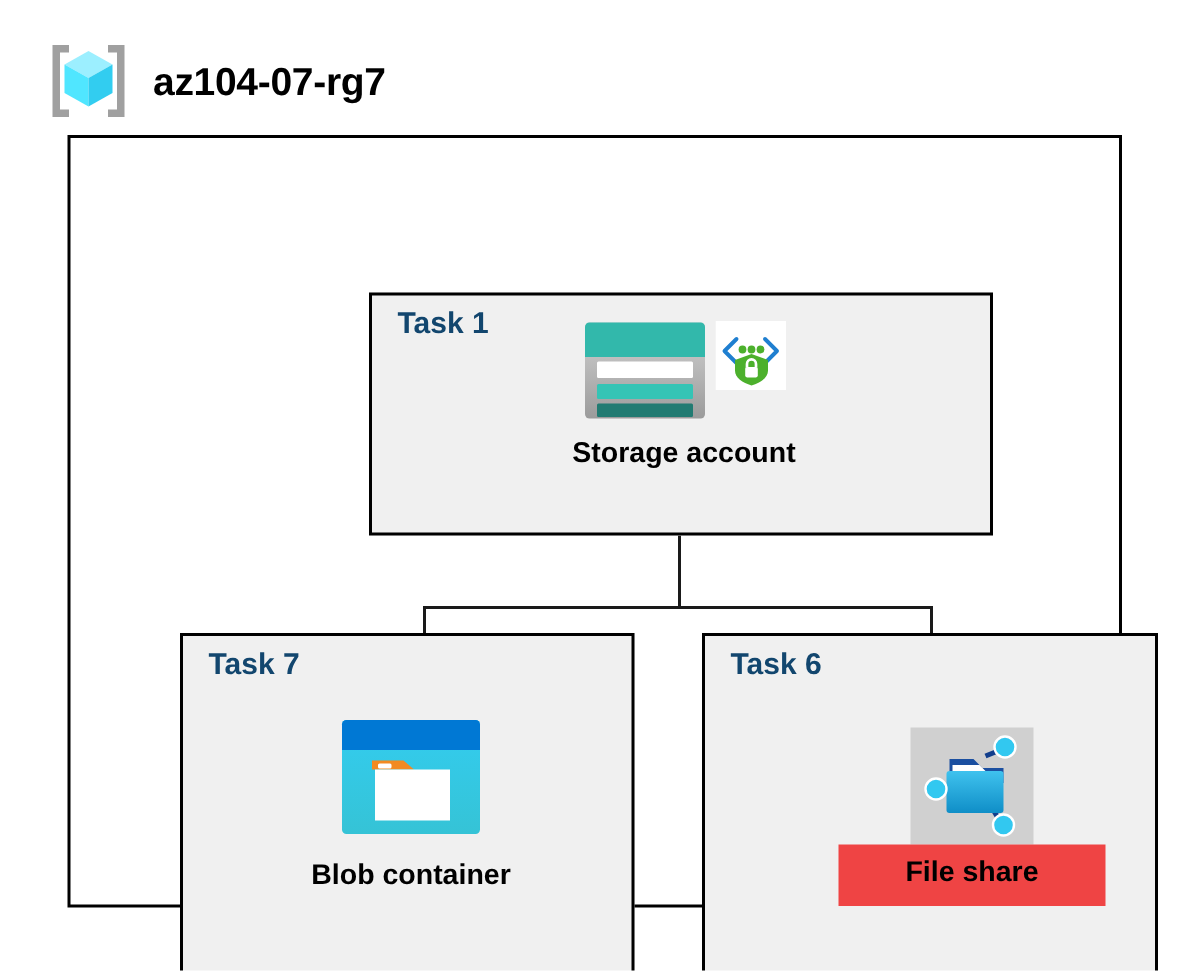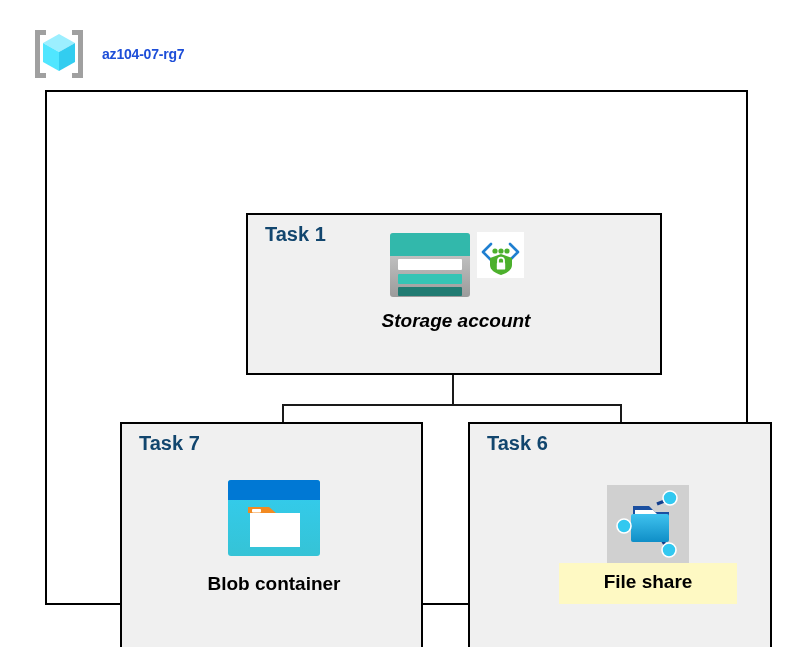--- a/index.html
+++ b/index.html
@@ -23,23 +23,23 @@
     display: flex;
     align-items: center;
     gap: 14px;
   }
   #rg-icon {
     width: 58px;
     height: 56px;
     display: block;
   }
   #rg-title {
-    font-size: 14px;
+    font-size: 26px;
     font-weight: bold;
-    color: #1d4ed8;
+    color: #000000;
     letter-spacing: -0.2px;
     white-space: nowrap;
   }
 
   
   #rg-container {
     position: absolute;
     left: 45px;
     top: 90px;
     width: 703px;
@@ -49,21 +49,21 @@
     box-sizing: border-box;
   }
 
   
   .task-box {
     position: absolute;
     border: 2px solid #000000;
     background: #f0f0f0;
     box-sizing: border-box;
   }
-  #task-1 { left: 199px; top: 103px; width: 416px; height: 162px; margin-top: 18px; }
+  #task-1 { left: 199px; top: 103px; width: 416px; height: 162px; }
   #task-2 { left: 73px;  top: 330px; width: 303px; height: 243px; }
   #task-3 { left: 421px; top: 330px; width: 304px; height: 243px; }
 
   .task-label {
     position: absolute;
     left: 17px;
     top: 8px;
     font-size: 20px;
     font-weight: bold;
     color: #12466e;
@@ -84,38 +84,38 @@
     white-space: nowrap;
     line-height: 1.2;
   }
 
   #node-storage { left: 93px; top: 17px; width: 230px; }
   #node-storage .icon-row {
     display: flex;
     align-items: flex-start;
     gap: 6px;
   }
-  #node-storage .node-caption { margin-top: 12px; font-style: italic; }
+  #node-storage .node-caption { margin-top: 12px; }
 
   #node-blob { left: 47px; top: 55px; width: 210px; }
   #node-blob .node-caption { margin-top: 16px; text-align: right; }
 
   
   #node-fileshare { left: 89px; top: 61px; width: 178px; }
   #fs-icon-plate {
     width: 82px;
     height: 78px;
     background: #d0d0d0;
     display: flex;
     align-items: center;
     justify-content: center;
   }
   #fs-label-plate {
     width: 178px;
-    background: #fef9c3;
+    background: #ef4444;
     display: flex;
     justify-content: center;
     padding: 8px 0 10px 0;
     box-sizing: border-box;
   }
 
   
   .connector {
     position: absolute;
     background: #1a1a1a;

